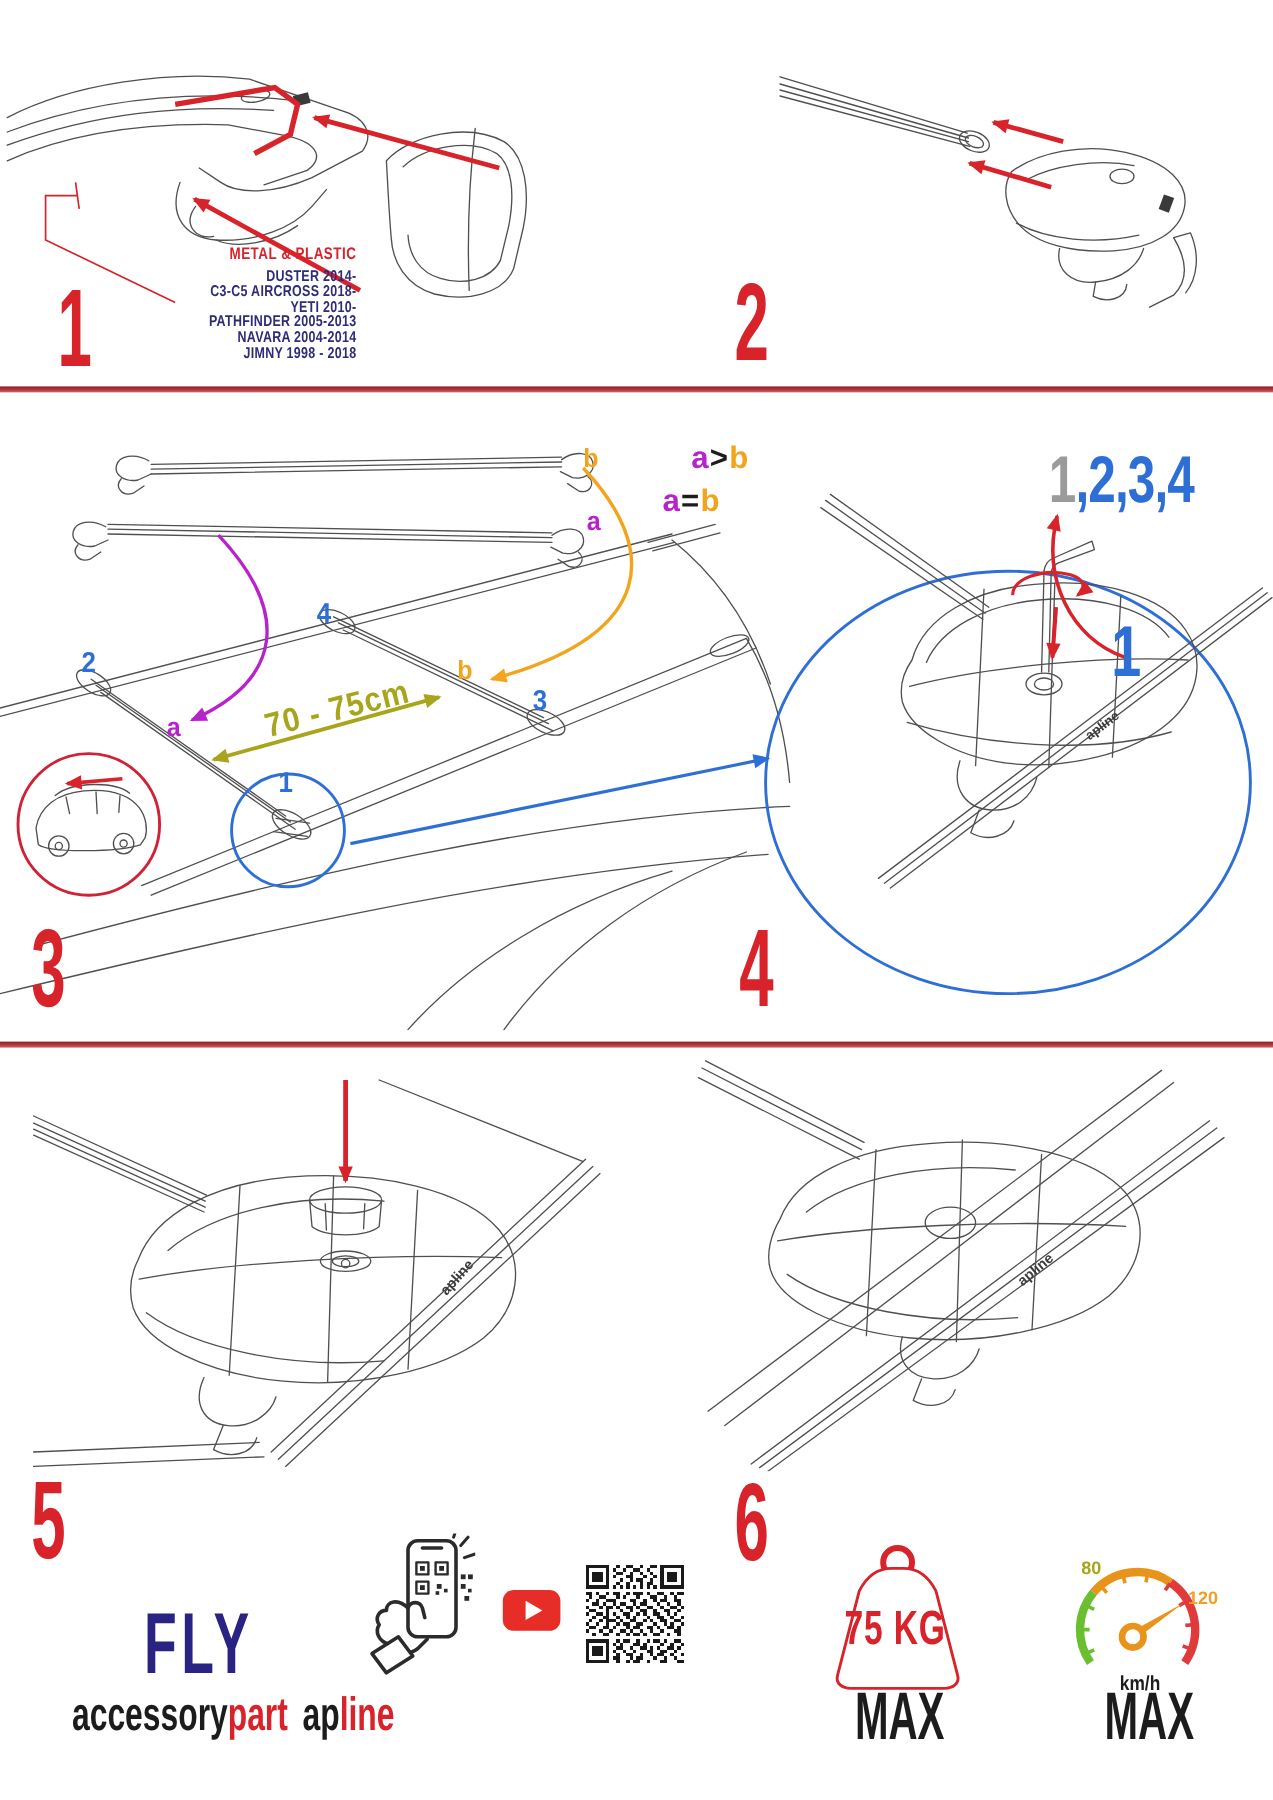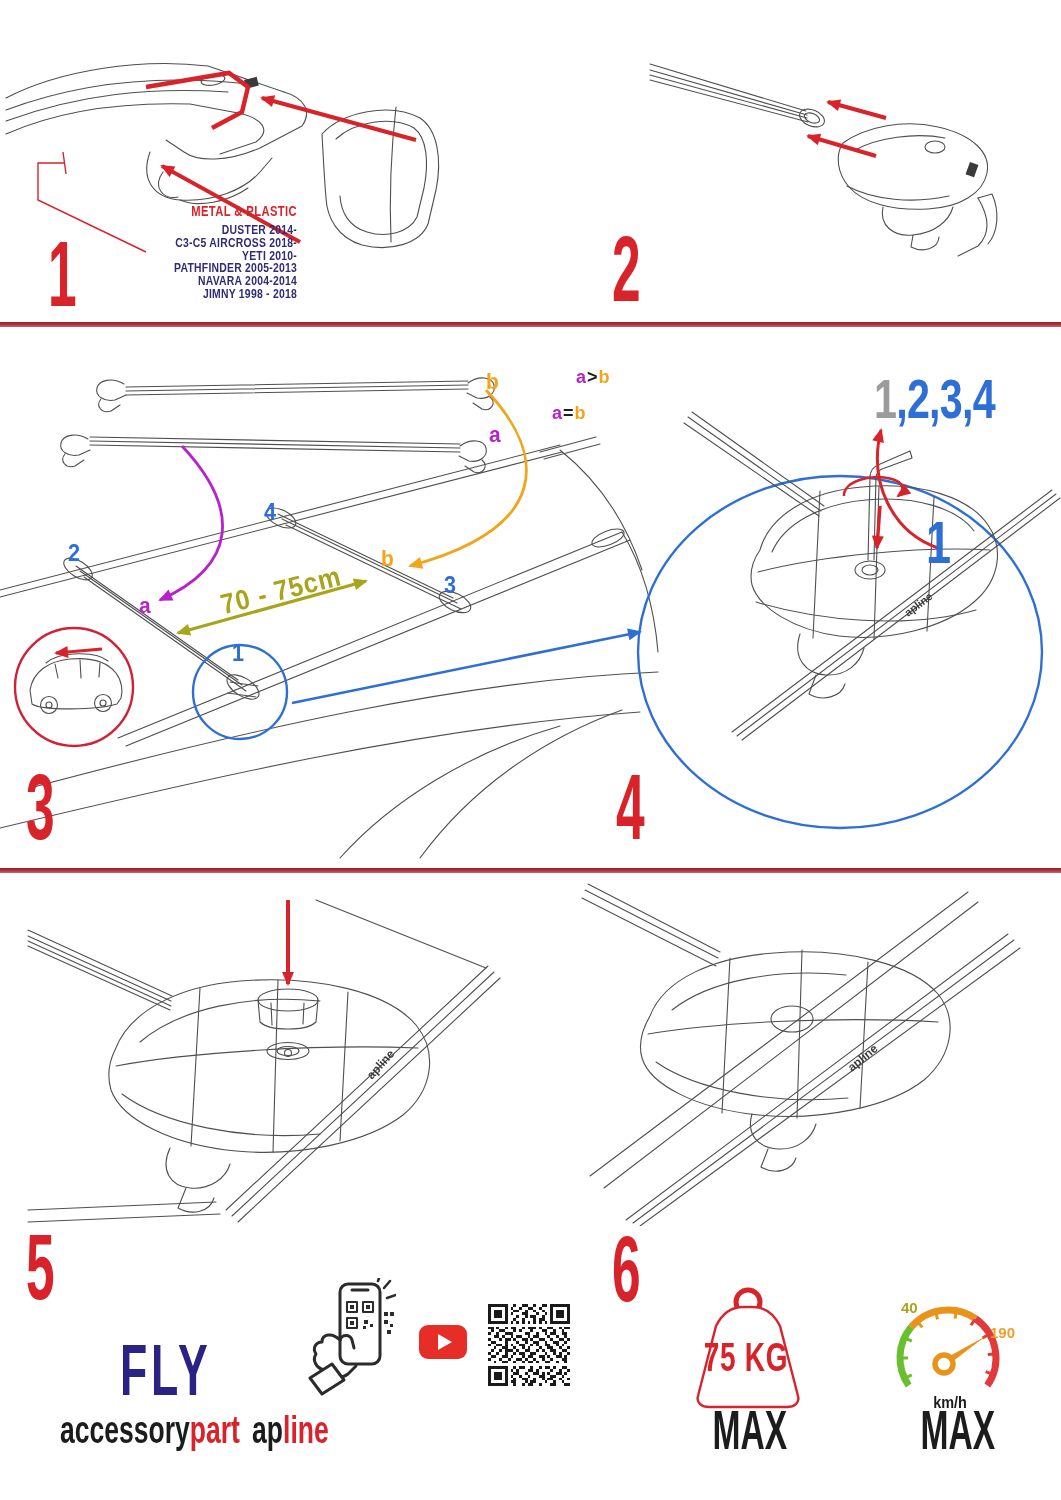--- a/index.html
+++ b/index.html
@@ -11,21 +11,21 @@
   .red{fill:none;stroke:#d8232a;}
   .stepnum{position:absolute;font-size:92px;font-weight:700;color:#d8232a;line-height:1;
            transform:scaleX(.56);transform-origin:0 0;}
   .divider{position:absolute;left:0;width:1061px;height:5px;
            background:linear-gradient(180deg,#8d2027 0%,#b23640 55%,#c96a6f 100%);}
   .bluelabel{position:absolute;font-size:24px;font-weight:700;color:#2e6fd6;
              transform:scaleX(.9);transform-origin:0 0;line-height:1;}
   .smlabel{position:absolute;font-size:22px;font-weight:700;line-height:1;
            transform:scaleX(.95);transform-origin:0 0;}
   .purple{color:#b822cc;} .orangec{color:#f2a41c;}
-  .legendline{position:absolute;font-size:18px;font-weight:700;line-height:1;letter-spacing:1px;}
+  .legendline{position:absolute;font-size:26px;font-weight:700;line-height:1;letter-spacing:1px;}
   .legendline .op{color:#1c1c1c;}
   .distance{position:absolute;font-size:28px;font-weight:700;color:#a8a41c;line-height:1;
             transform:rotate(-14deg) scaleX(.9);transform-origin:0 0;letter-spacing:1px;}
   .seq{position:absolute;font-size:55px;font-weight:700;line-height:1;letter-spacing:-1px;
        transform:scaleX(.75);transform-origin:0 0;}
   .seq .first{color:#9b9b9b;} .seq .rest{color:#2e6fd6;}
   .bigblue{position:absolute;font-size:60px;font-weight:700;color:#2e6fd6;line-height:1;
            transform:scaleX(.75);transform-origin:0 0;}
   .matlabel{position:absolute;left:17px;top:203px;width:280px;text-align:right;
             font-size:14px;font-weight:700;color:#d8232a;
@@ -352,18 +352,18 @@
       <line x1="49.6" y1="23.4" x2="47.8" y2="16.6" stroke="#e8941a"></line>
       <line x1="67" y1="22.6" x2="68.2" y2="15.7" stroke="#e8941a"></line>
       <line x1="83" y1="29.2" x2="87" y2="23.5" stroke="#e03a3a"></line>
       <line x1="94.6" y1="42" x2="100.7" y2="38.5" stroke="#e03a3a"></line>
       <line x1="99.8" y1="58.5" x2="106.8" y2="57.9" stroke="#e03a3a"></line>
       <line x1="97.6" y1="75.7" x2="104.2" y2="78.1" stroke="#e03a3a"></line>
     </g>
     <polygon points="52,71 58,62 98,40 60,69" fill="#e8941a"></polygon>
     <circle cx="56" cy="68" r="9" fill="#ffffff" stroke="#e8941a" stroke-width="5.5"></circle>
   </svg>
-  <div class="gaugenum" style="left:901px;top:1300px;color:#a8a41c">40</div>
-  <div class="gaugenum" style="left:990px;top:1325px;color:#f0a028">190</div>
+  <div class="gaugenum" style="left:901px;top:1300px;color:#a8a41c">80</div>
+  <div class="gaugenum" style="left:990px;top:1325px;color:#f0a028">120</div>
   <div class="kmh">km/h</div>
   <div class="maxtxt" style="left:898px;top:1402px">MAX</div>
 
 </div>
 
 </body></html>

